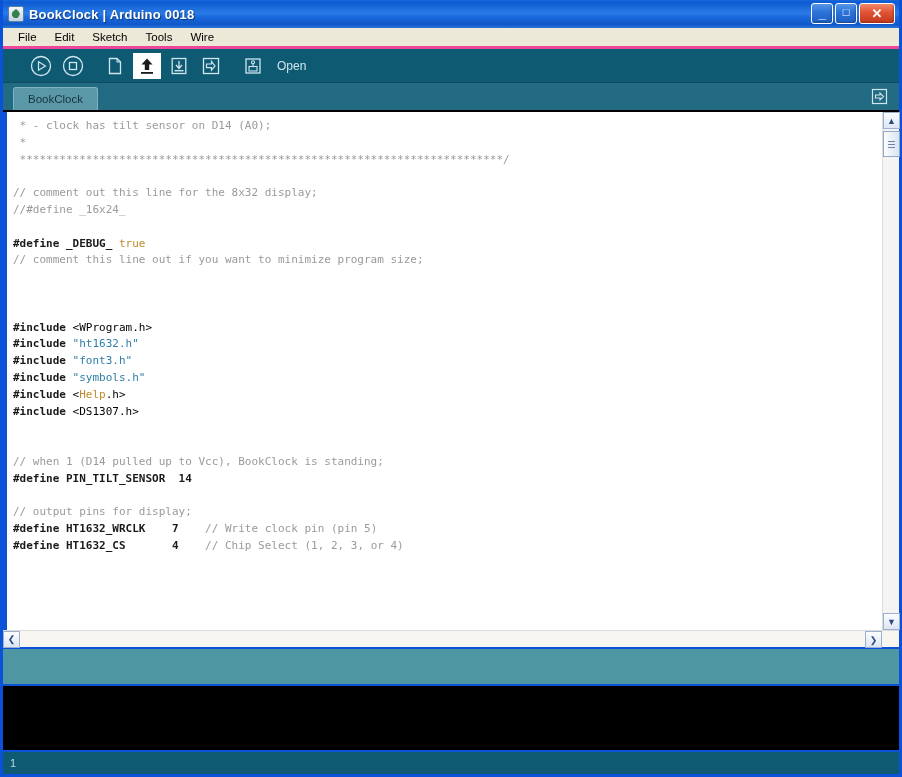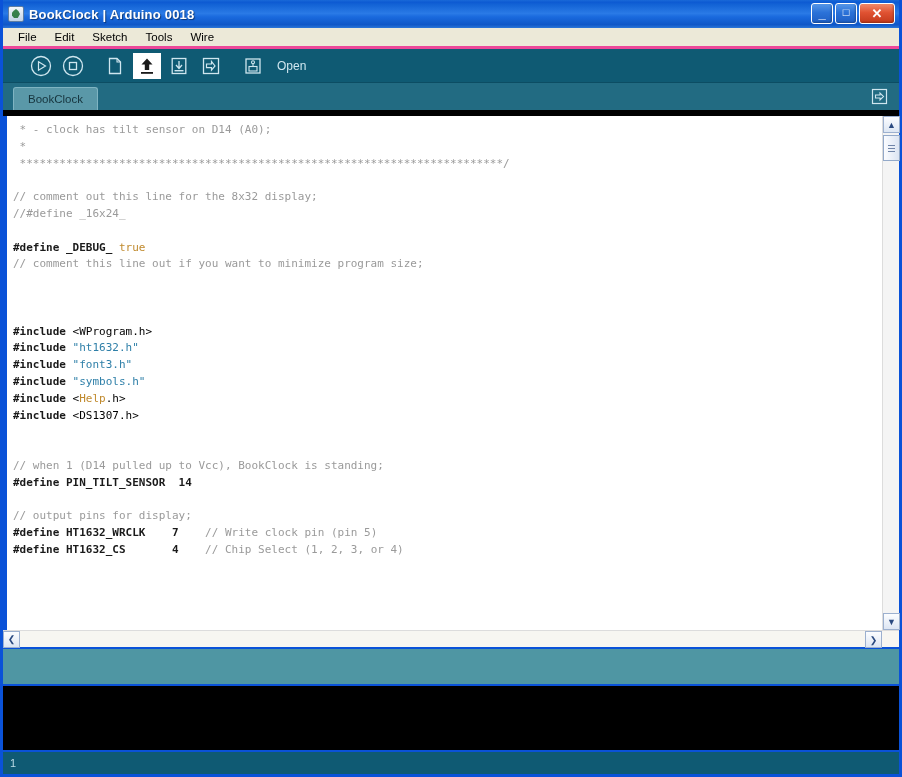--- a/index.html
+++ b/index.html
@@ -190,21 +190,21 @@
     justify-content: center;
     cursor: default;
   }
 
   
   .editor-wrap {
     flex: none;
     height: 520px;
     display: flex;
     background: #ffffff;
-    border-top: 6px solid #000000;
+    border-top: 2px solid #000000;
     position: relative;
     box-sizing: border-box;
   }
   .editor-left-rail {
     width: 4px;
     flex: none;
     background: #0a52d8;
   }
   .code-area {
     flex: 1;

